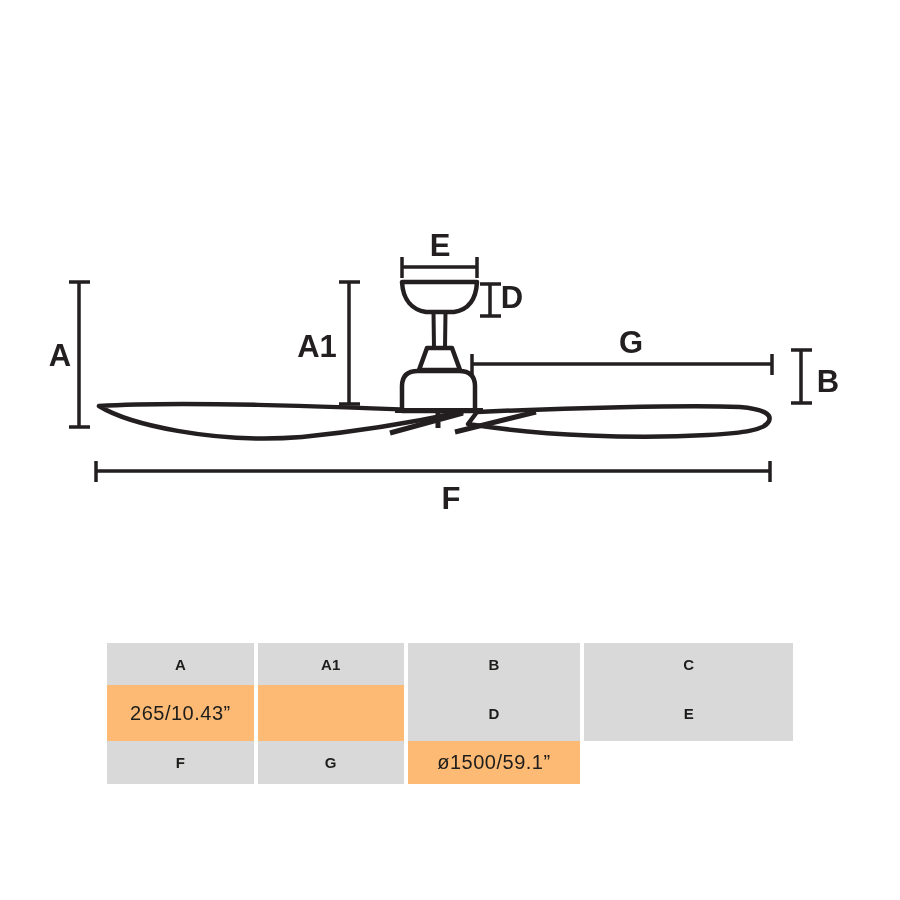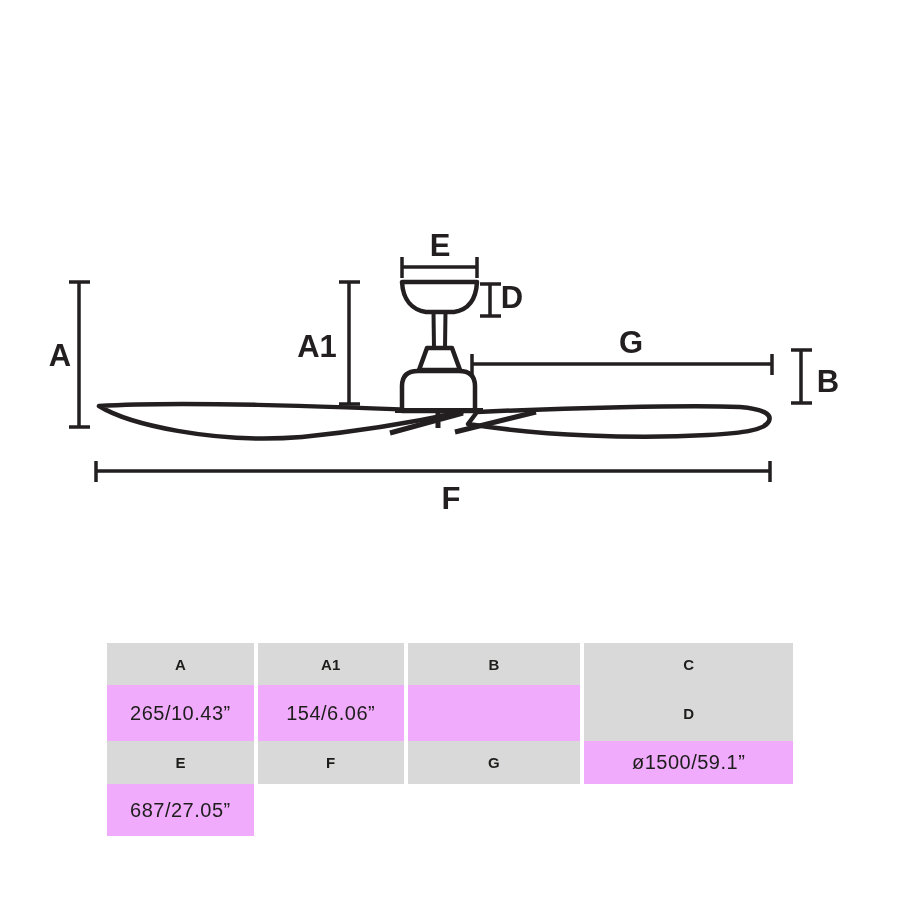--- a/index.html
+++ b/index.html
@@ -45,21 +45,21 @@
   .cell {
     display: flex; align-items: center; justify-content: center;
     color: var(--text);
   }
   .cell.header {
     background: var(--table-header-bg);
     font-weight: bold;
     font-size: 15px;
   }
   .cell.value {
-    background: #f0abfc;
+    background: #fdba74;
     font-size: 20px;
     letter-spacing: 0.5px;
   }
 </style>
 </head>
 <body>
 
 <div class="canvas">
 
   <svg class="diagram" viewBox="0 0 900 560">
@@ -111,25 +111,23 @@
     </g>
   </svg>
 
   <div class="spec-table">
     <div class="cell header">A</div>
     <div class="cell header">A1</div>
     <div class="cell header">B</div>
     <div class="cell header">C</div>
 
     <div class="cell value">265/10.43”</div>
-    <div class="cell value">154/6.06”</div>
     <div class="cell value"></div>
 
     <div class="cell header">D</div>
     <div class="cell header">E</div>
     <div class="cell header">F</div>
     <div class="cell header">G</div>
 
     <div class="cell value">ø1500/59.1”</div>
-    <div class="cell value">687/27.05”</div>
   </div>
 
 </div>
 
 </body></html>

